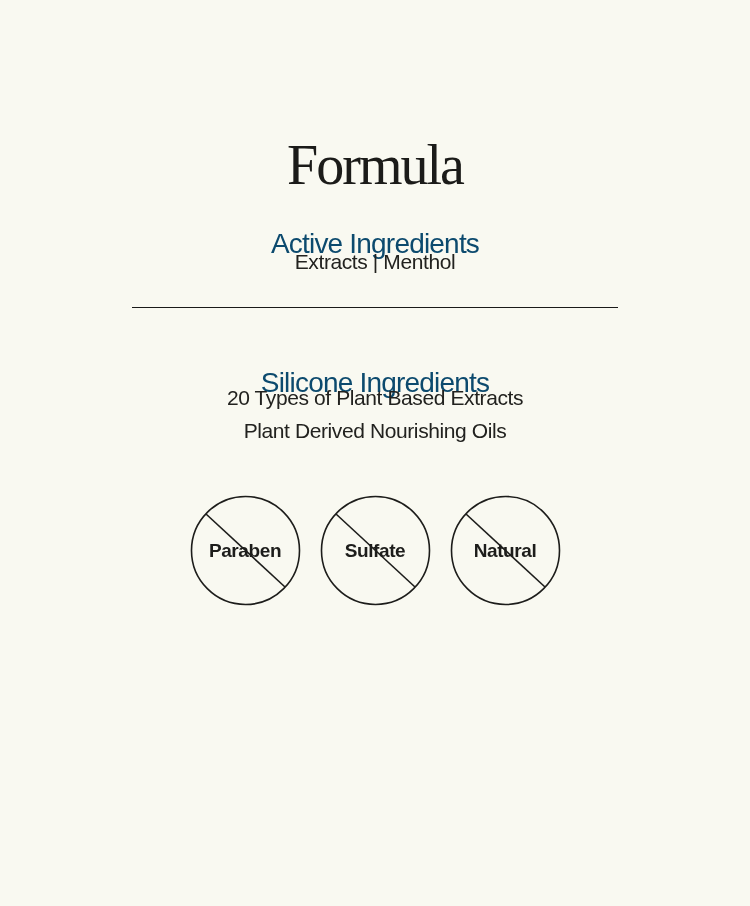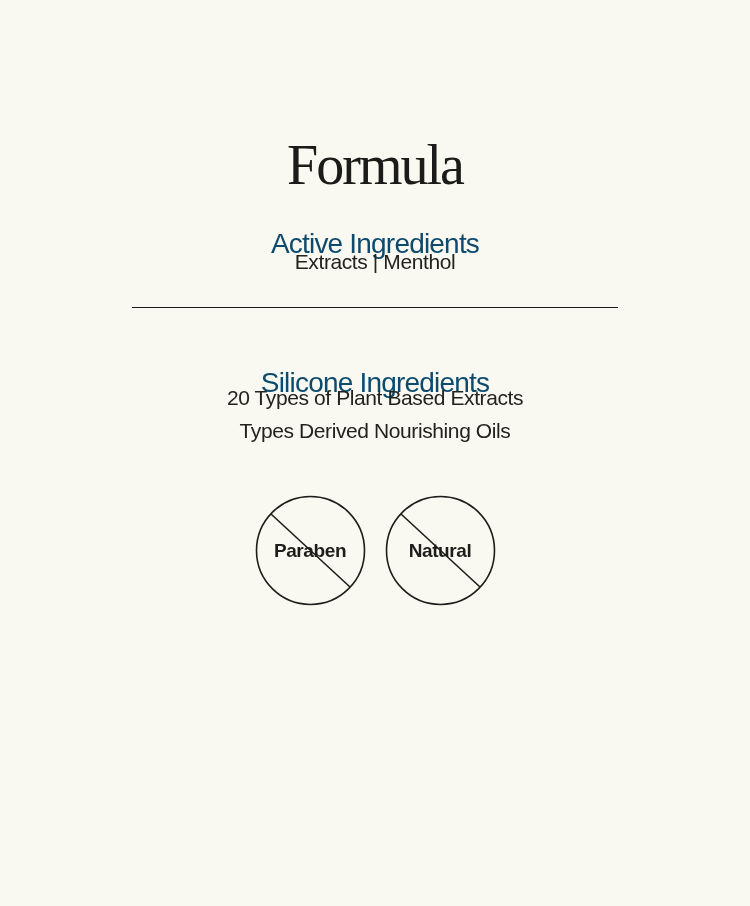--- a/index.html
+++ b/index.html
@@ -106,33 +106,40 @@
   <h2 class="centered section-heading heading-active">Active Ingredients</h2>
 
   <div class="centered body-line active-detail">Extracts | Menthol</div>
 
   <div class="divider"></div>
 
   <h2 class="centered section-heading heading-natural">Silicone Ingredients</h2>
 
   <div class="centered body-line natural-lines">
     <div>20 Types of Plant Based Extracts</div>
-    <div>Types Derived Nourishing Oils</div>
+    <div>Plant Derived Nourishing Oils</div>
   </div>
 
   <div class="badges-row">
 
     <div class="badge">
       <span class="badge-label">Paraben</span>
       <svg class="badge-ring" viewBox="0 0 111 111">
         <circle cx="55.5" cy="55.5" r="54" fill="none" stroke="#1d1d1b" stroke-width="1.6"></circle>
         <line x1="16" y1="19" x2="95" y2="92" stroke="#1d1d1b" stroke-width="1.6"></line>
       </svg>
     </div>
 
+    <div class="badge">
+      <span class="badge-label">Sulfate</span>
+      <svg class="badge-ring" viewBox="0 0 111 111">
+        <circle cx="55.5" cy="55.5" r="54" fill="none" stroke="#1d1d1b" stroke-width="1.6"></circle>
+        <line x1="16" y1="19" x2="95" y2="92" stroke="#1d1d1b" stroke-width="1.6"></line>
+      </svg>
+    </div>
 
     <div class="badge">
       <span class="badge-label">Natural</span>
       <svg class="badge-ring" viewBox="0 0 111 111">
         <circle cx="55.5" cy="55.5" r="54" fill="none" stroke="#1d1d1b" stroke-width="1.6"></circle>
         <line x1="16" y1="19" x2="95" y2="92" stroke="#1d1d1b" stroke-width="1.6"></line>
       </svg>
     </div>
 
   </div>

